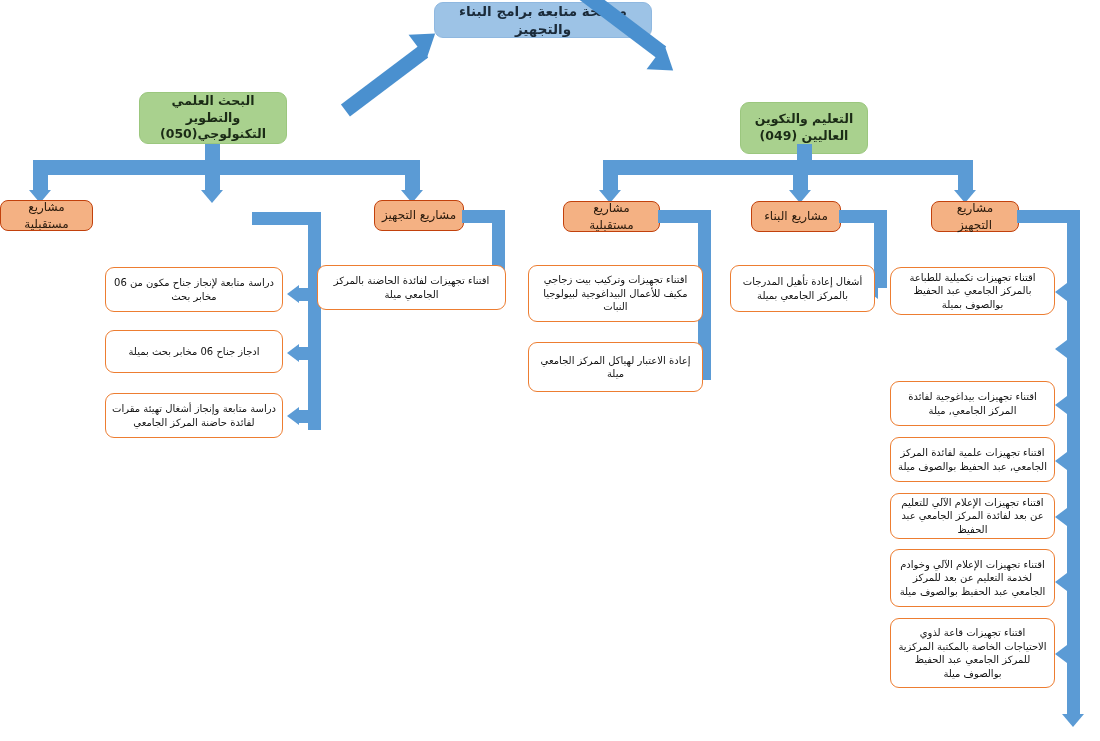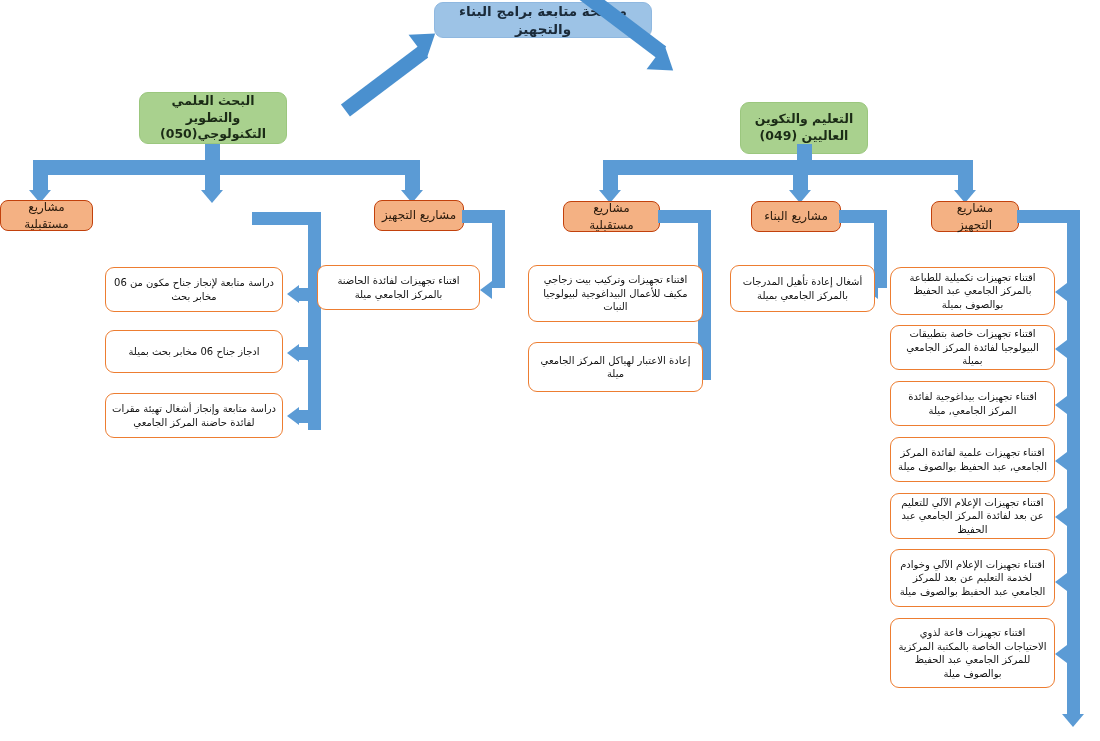--- a/index.html
+++ b/index.html
@@ -162,21 +162,21 @@
   </div>
 
   <div class="node node-cat" style="left:374px; top:200px; width:90px; height:31px;">
     <span>مشاريع التجهيز</span>
   </div>
 
   <div class="bar" style="left:462px; top:210px; width:43px; height:13px;"></div>
   <div class="bar" style="left:492px; top:210px; width:13px; height:78px;"></div>
   <div class="arrow-left" style="left:480px; top:281px;"></div>
 
-  <div class="node node-leaf" style="left:317px; top:265px; width:163px; height:45px;">
+  <div class="node node-leaf" style="left:317px; top:265px; width:189px; height:45px;">
     <span>اقتناء تجهيزات لفائدة الحاضنة بالمركز الجامعي ميلة</span>
   </div>
 
   <div class="node node-prog" style="left:740px; top:102px; width:128px; height:52px;text-align:center;">
     <span>التعليم والتكوين العاليين (049)</span>
   </div>
 
   <div class="bar" style="left:797px; top:144px; width:15px; height:24px;"></div>
   <div class="bar" style="left:603px; top:160px; width:370px; height:15px;"></div>
 
@@ -226,23 +226,20 @@
   <div class="arrow-left" style="left:1055px; top:340px;"></div>
   <div class="arrow-left" style="left:1055px; top:396px;"></div>
   <div class="arrow-left" style="left:1055px; top:452px;"></div>
   <div class="arrow-left" style="left:1055px; top:508px;"></div>
   <div class="arrow-left" style="left:1055px; top:573px;"></div>
   <div class="arrow-left" style="left:1055px; top:645px;"></div>
 
   <div class="node node-leaf" style="left:890px; top:267px; width:165px; height:48px;border-radius:11px;">
     <span>اقتناء تجهيزات تكميلية للطباعة بالمركز الجامعي عبد الحفيظ بوالصوف بميلة</span>
   </div>
-  <div class="node node-leaf" style="left:890px; top:325px; width:165px; height:45px;">
-    <span>اقتناء تجهيزات خاصة بتطبيقات البيولوجيا لفائدة المركز الجامعي بميلة</span>
-  </div>
   <div class="node node-leaf" style="left:890px; top:381px; width:165px; height:45px;">
     <span>اقتناء تجهيزات بيداغوجية لفائدة المركز الجامعي, ميلة</span>
   </div>
   <div class="node node-leaf" style="left:890px; top:437px; width:165px; height:45px;">
     <span>اقتناء تجهيزات علمية لفائدة المركز الجامعي, عبد الحفيظ بوالصوف ميلة</span>
   </div>
   <div class="node node-leaf" style="left:890px; top:493px; width:165px; height:46px;">
     <span>اقتناء تجهيزات الإعلام الآلي للتعليم عن بعد لفائدة المركز الجامعي عبد الحفيظ</span>
   </div>
   <div class="node node-leaf" style="left:890px; top:549px; width:165px; height:58px;">

